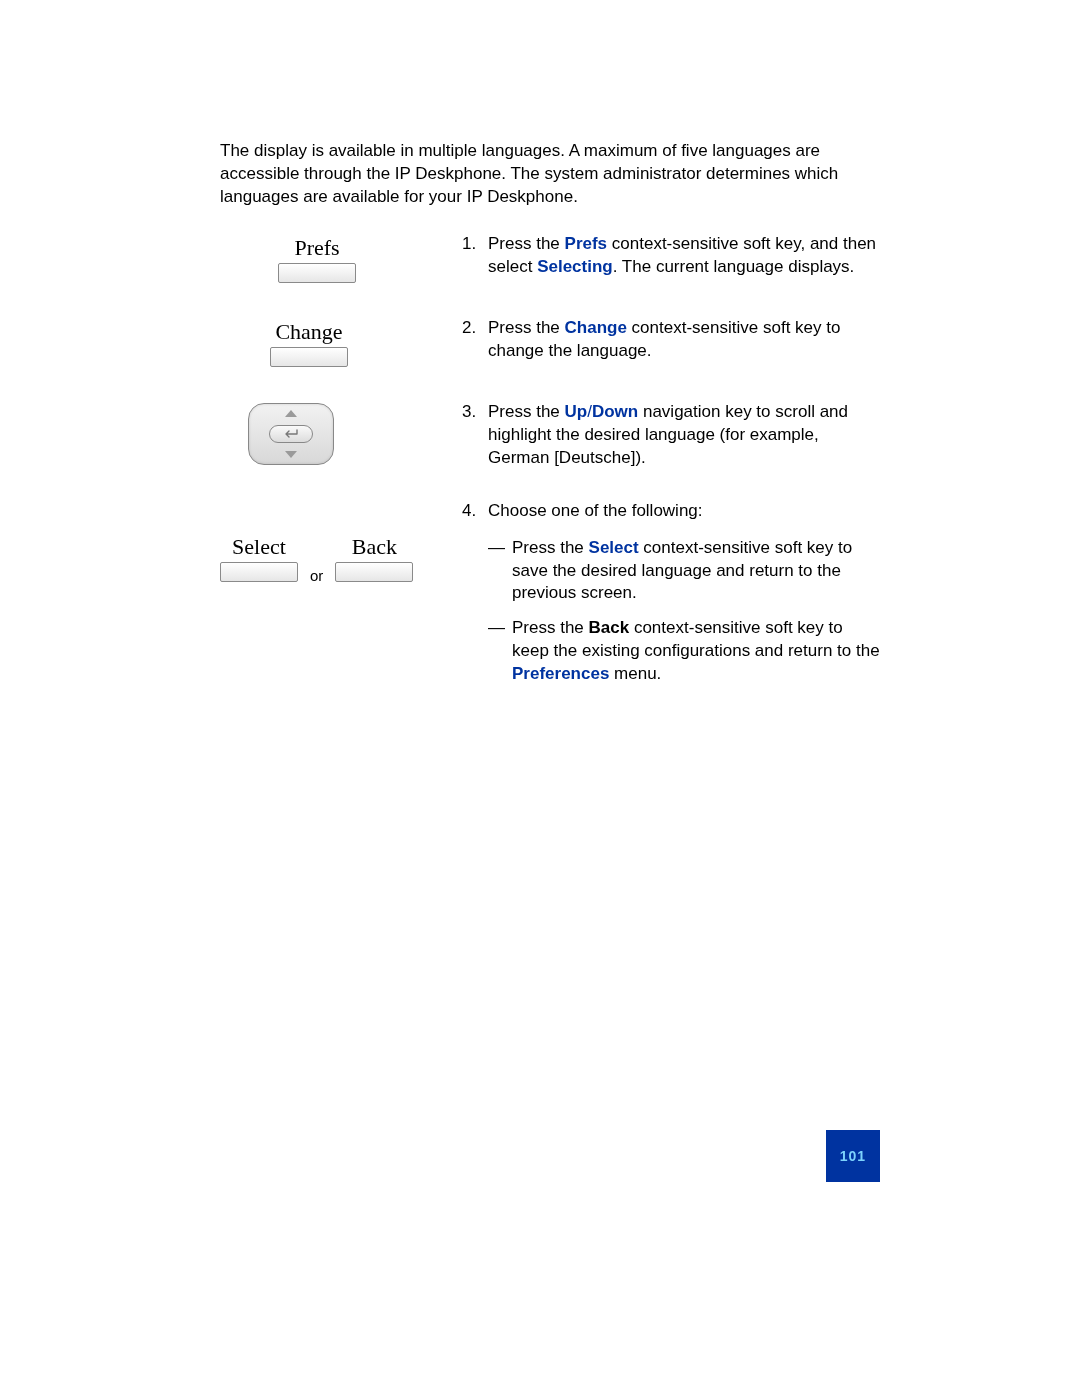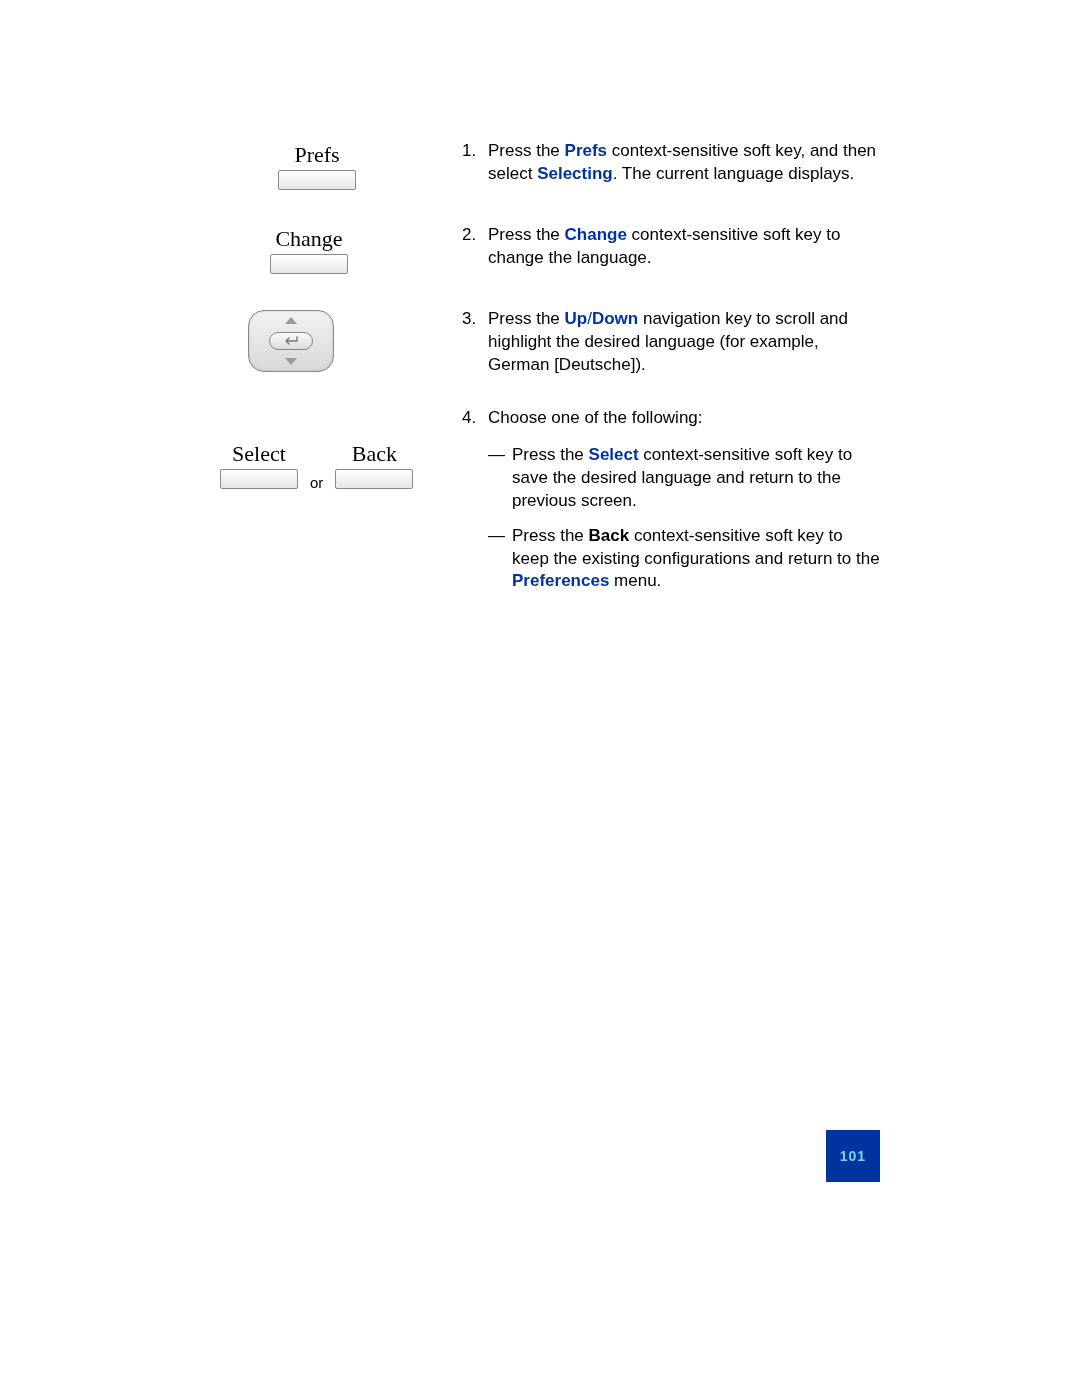--- a/index.html
+++ b/index.html
@@ -144,20 +144,21 @@
       text-align: center;
     }
   </style>
 </head>
 <body>
 
 <div class="page">
 
 
 
+  <p class="intro">The display is available in multiple languages. A maximum of five languages are accessible through the IP Deskphone. The system administrator determines which languages are available for your IP Deskphone.</p>
 
 
   <div class="steps">
 
     <div class="left-cell">
       <div class="softkey-group" style="display:inline-block; margin-left:58px;">
         <div class="softkey-label">Prefs</div>
         <div class="softkey-button"></div>
       </div>
     </div>

